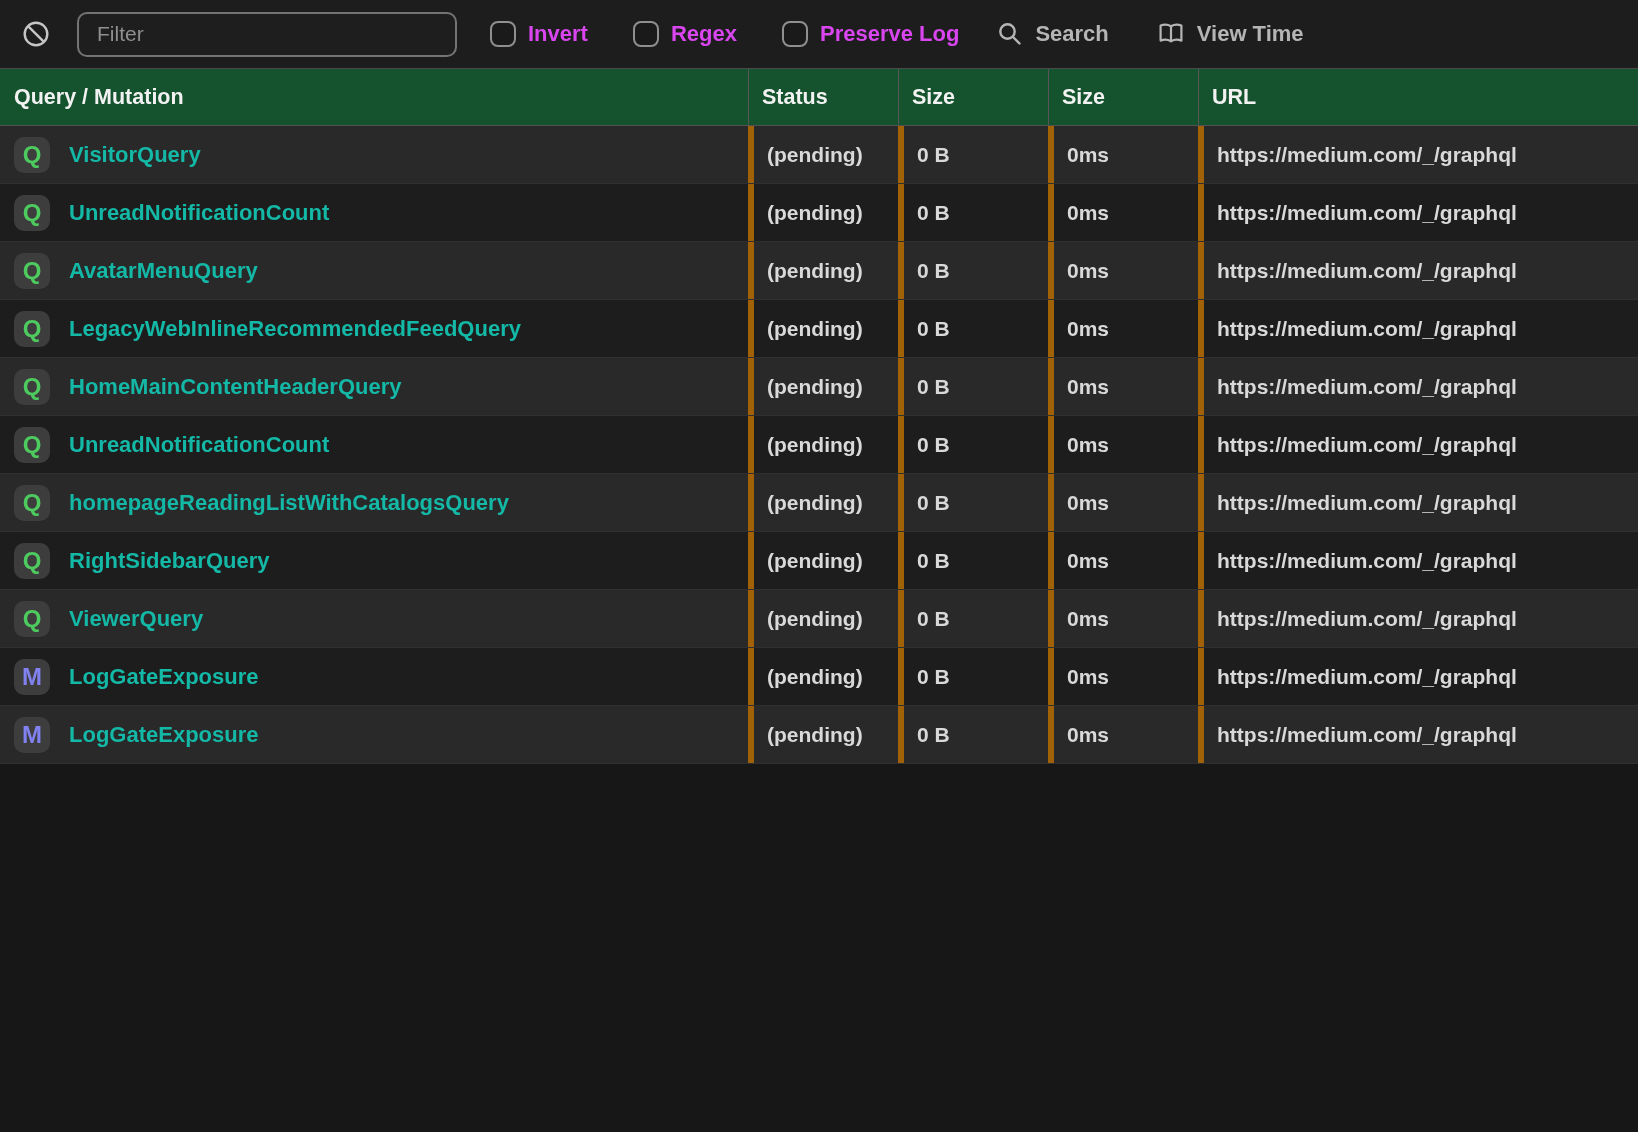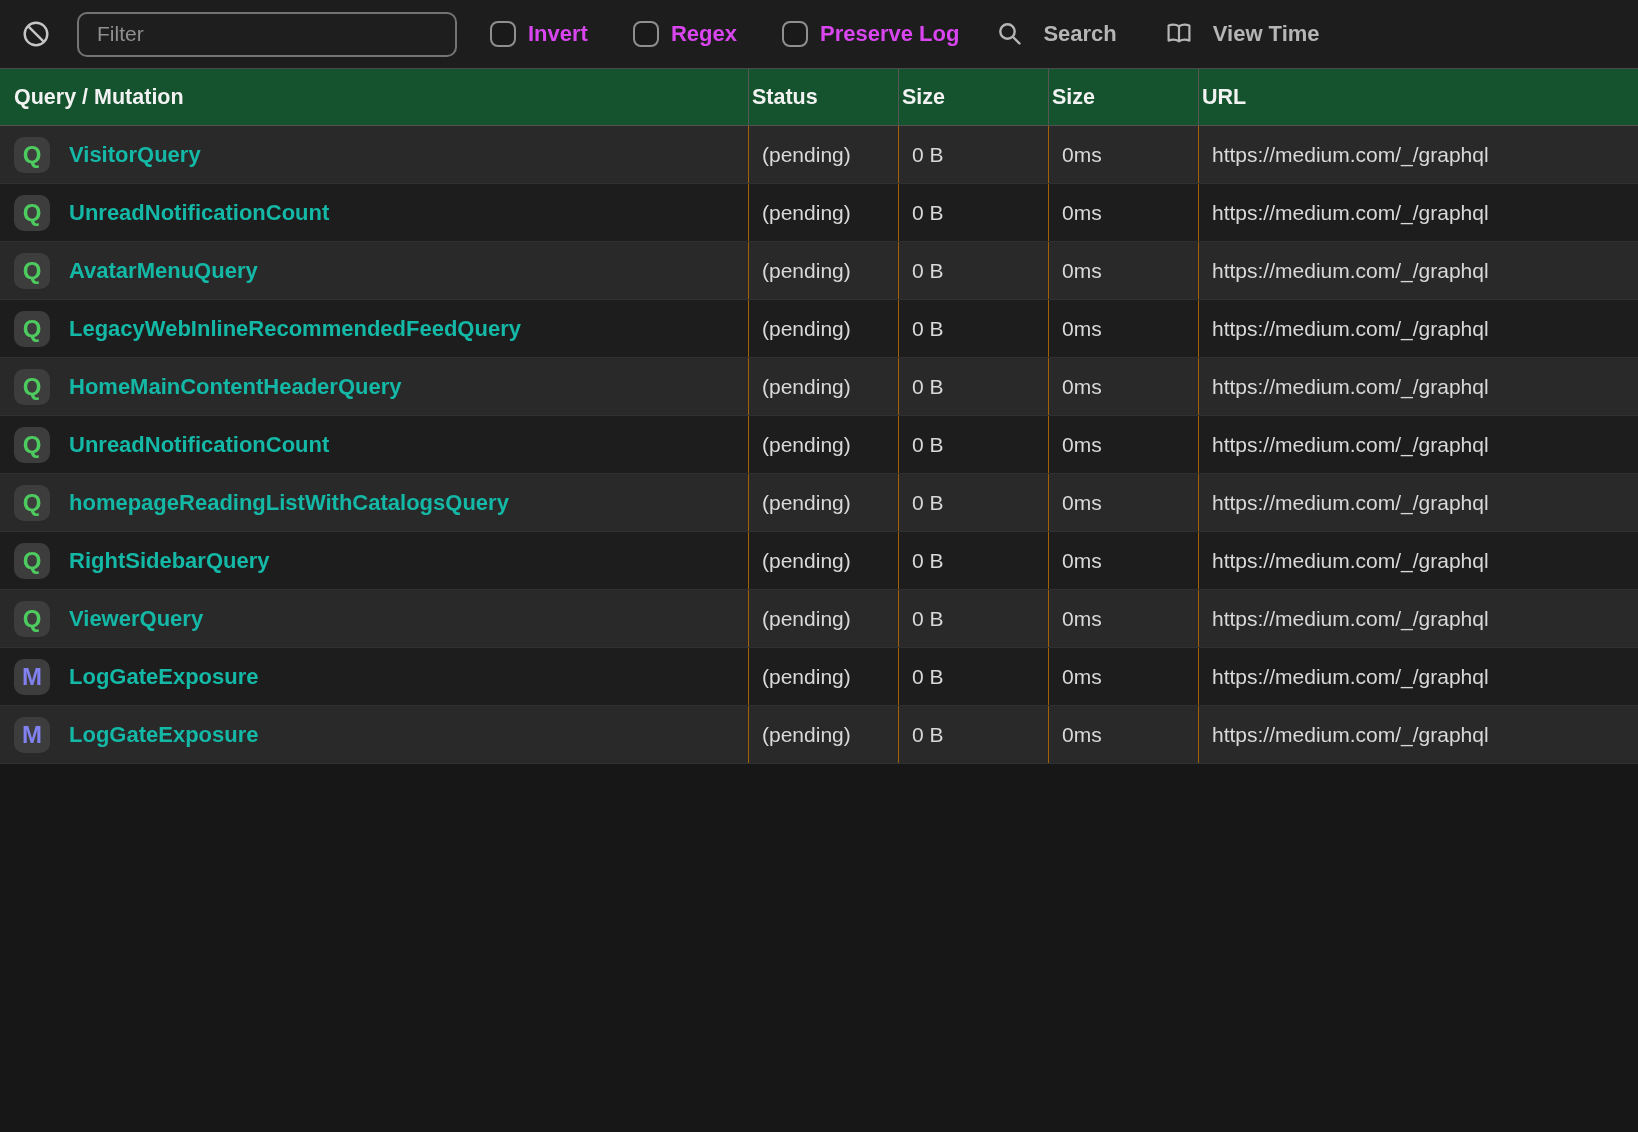--- a/index.html
+++ b/index.html
@@ -54,21 +54,20 @@
   .check-label {
     margin-left: 12px;
     font-size: 22px;
     font-weight: bold;
     color: #d946ef;
     white-space: nowrap;
   }
   .tool-action {
     display: flex; align-items: flex-end;
     cursor: pointer;
-    gap: 8px;
   }
   .tool-action .action-label {
     margin-left: 12px;
     font-size: 22px;
     font-weight: bold;
     color: #b5b5b5;
     white-space: nowrap;
   }
   .search-action { margin-left: 38px; }
   .docs-action { margin-left: 48px; }
@@ -81,41 +80,41 @@
   .table-header {
     height: 57px;
     background: #14532d;
     border-bottom: 1px solid #515151;
   }
   .table-header .cell {
     display: flex; align-items: center;
     font-size: 21.5px;
     font-weight: bold;
     color: #f2f2f2;
-    padding-left: 3px;
+    padding-left: 13px;
   }
   .table-header .cell:first-child { padding-left: 14px; }
   .table-header .cell + .cell { border-left: 1px solid #565656; }
 
   .row {
     height: 58px;
     border-bottom: 1px solid #303030;
     cursor: pointer;
   }
   .row:nth-child(odd)  { background: #292929; }
   .row:nth-child(even) { background: #1d1d1d; }
   .row .cell {
     display: flex; align-items: center;
     font-size: 21px;
     color: #d9d9d9;
     padding-left: 13px;
     white-space: nowrap;
     overflow: hidden;
   }
-  .row .cell + .cell { border-left: 1px solid #a16207; }
+  .row .cell + .cell { border-left: 6px solid #a16207; font-weight: bold; }
   .name-cell { padding-left: 14px !important; }
   .badge {
     width: 36px; height: 36px;
     border-radius: 10px;
     background: #3d3d3d;
     display: flex; align-items: center; justify-content: center;
     font-size: 24px;
     font-weight: bold;
     flex: 0 0 auto;
   }

